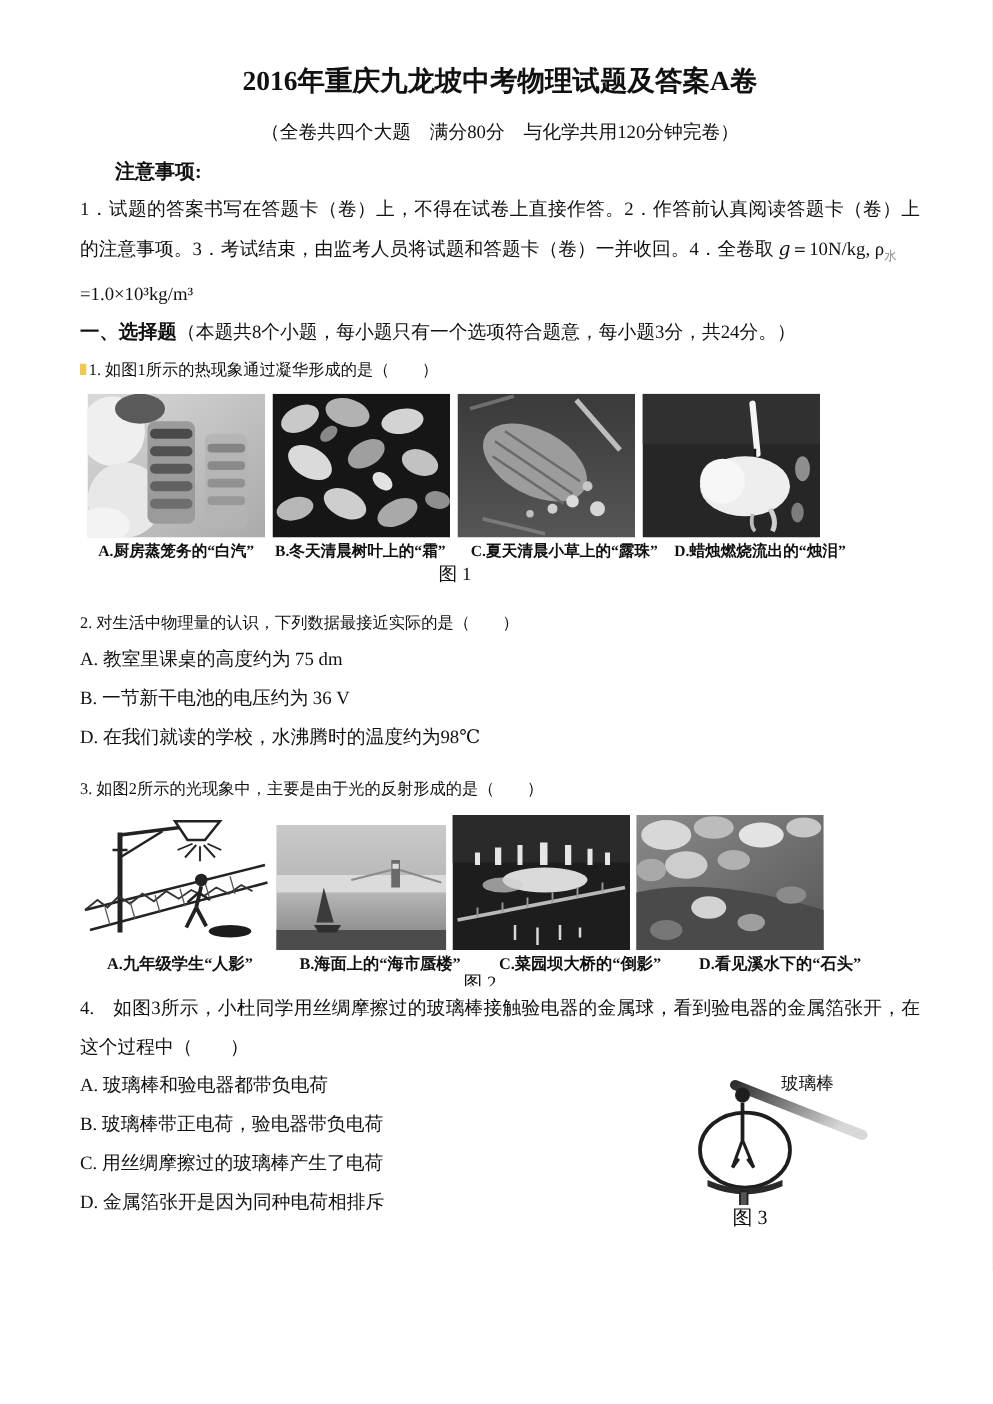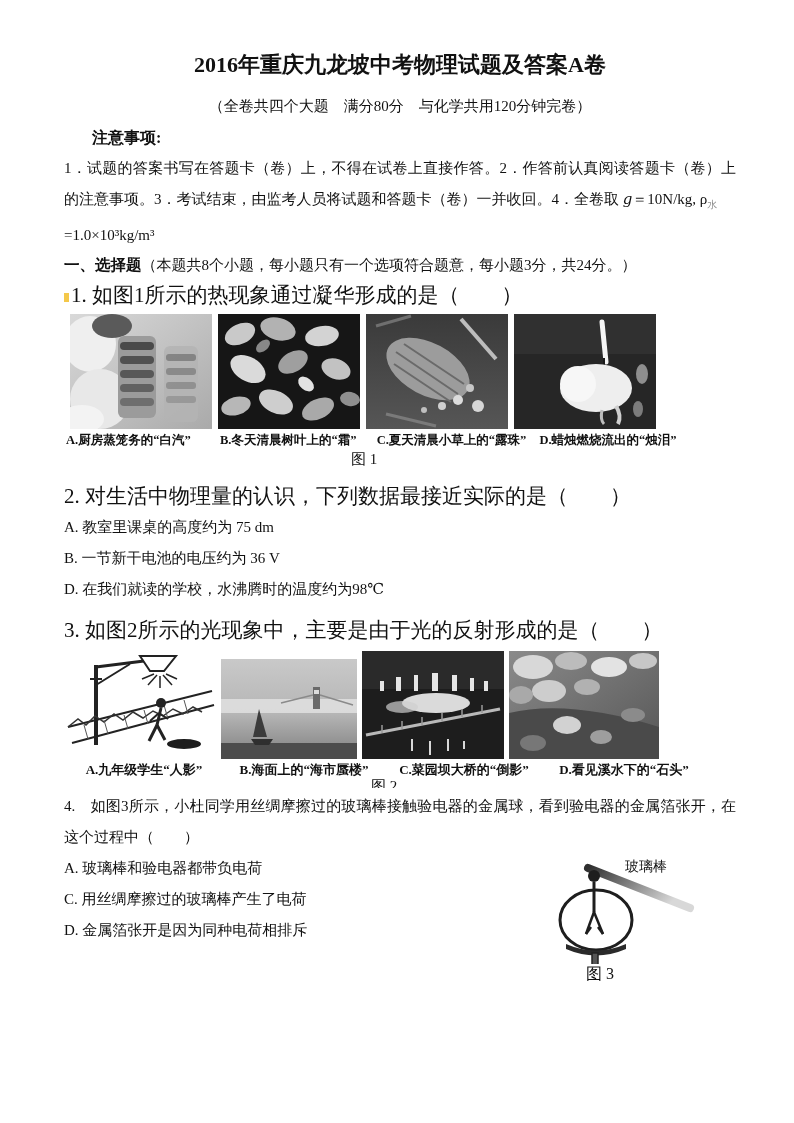--- a/index.html
+++ b/index.html
@@ -11,21 +11,21 @@
   .content{padding:0 58px 0 64px;}
   .doc-title{padding-top:50px;text-align:center;font-size:22px;font-weight:bold;line-height:30px;}
   .doc-subtitle{text-align:center;font-size:15px;margin-top:16px;line-height:21px;}
   .notice-heading{font-size:16px;font-weight:bold;margin:10px 0 0 28px;line-height:22px;}
   .notice-para{font-size:15px;line-height:31px;margin-top:4px;text-align:justify;}
   .notice-para .g{font-style:italic;font-family:"DejaVu Serif",serif;}
   .sub-water{font-size:10px;color:#8d8d8d;vertical-align:sub;}
   .density-line{font-size:15px;line-height:30px;}
   .section-line{font-size:15px;line-height:22px;margin-top:4px;}
   .section-line .bold{font-weight:bold;font-size:15.5px;}
-  .q-line{font-size:21px;line-height:22px;margin-top:9px;}
+  .q-line{font-size:13px;line-height:22px;margin-top:9px;}
   .q1-line{margin-top:8px;}
   .hl-mark{display:inline-block;width:5px;height:9px;background:#f4c84a;margin-right:2px;vertical-align:baseline;}
   .fig-strip{display:flex;margin-top:8px;}
   .fig1-strip{margin-left:6px;gap:6px;}
   .fig-cell{display:flex;flex-direction:column;align-items:center;}
   .fig-cell svg{display:block;}
   .fig-caption{font-size:12.5px;font-weight:bold;white-space:nowrap;margin-top:4px;line-height:15px;}
   .fig-label{text-align:center;font-size:15px;line-height:20px;margin-top:1px;}
   .fig1-label{width:600px;}
   .q2-block{margin-top:12px;}
@@ -140,21 +140,21 @@
           <ellipse cx="64" cy="70" rx="18" ry="18" fill="#f7f7f7"></ellipse>
           <path d="M102,92 q6,10 2,18" stroke="#cfcfcf" stroke-width="4" fill="none"></path>
           <path d="M88,96 q-2,10 2,14" stroke="#bdbdbd" stroke-width="3" fill="none"></path>
           <ellipse cx="128" cy="60" rx="6" ry="10" fill="#8e8e8e"></ellipse>
           <ellipse cx="124" cy="95" rx="5" ry="8" fill="#7c7c7c"></ellipse>
         </svg>
       </div>
     </div>
 
     <div class="fig-caption" style="display:flex;gap:4px;margin-left:2px;">
-      <span style="width:150px;">A.厨房蒸笼务的“白汽”</span>
+      <span style="width:150px;text-align:center;">A.厨房蒸笼务的“白汽”</span>
       <span style="width:150px;text-align:left;">B.冬天清晨树叶上的“霜”</span>
       <span style="width:155px;text-align:center;">C.夏天清晨小草上的“露珠”</span>
       <span style="width:150px;text-align:center;">D.蜡烛燃烧流出的“烛泪”</span>
     </div>
     <div class="fig-label fig1-label">图 1</div>
 
     <div class="q2-block">
       <div class="q-line" style="margin-top:0;line-height:31px;">2. 对生活中物理量的认识，下列数据最接近实际的是（　　）</div>
       <div class="opt-line">A. 教室里课桌的高度约为 75 dm</div>
       <div class="opt-line">B. 一节新干电池的电压约为 36 V</div>
@@ -279,20 +279,21 @@
       <span style="width:160px;text-align:center;">C.菜园坝大桥的“倒影”</span>
       <span style="width:160px;text-align:center;">D.看见溪水下的“石头”</span>
     </div>
     <div class="fig2-label-clip">
       <div>图 2</div>
     </div>
 
     <div class="q4-para">4.　如图3所示，小杜同学用丝绸摩擦过的玻璃棒接触验电器的金属球，看到验电器的金属箔张开，在这个过程中（　　）</div>
     <div class="q4-opts">
       <div class="opt-line">A. 玻璃棒和验电器都带负电荷</div>
+      <div class="opt-line">B. 玻璃棒带正电荷，验电器带负电荷</div>
       <div class="opt-line">C. 用丝绸摩擦过的玻璃棒产生了电荷</div>
       <div class="opt-line">D. 金属箔张开是因为同种电荷相排斥</div>
     </div>
   </div>
 
   <div class="fig3">
     <svg width="160" height="110" viewBox="0 0 160 110">
       <defs>
         <linearGradient id="rodG" x1="0" y1="0" x2="1" y2="0.4">
           <stop offset="0" stop-color="#2f2f2f"></stop>

